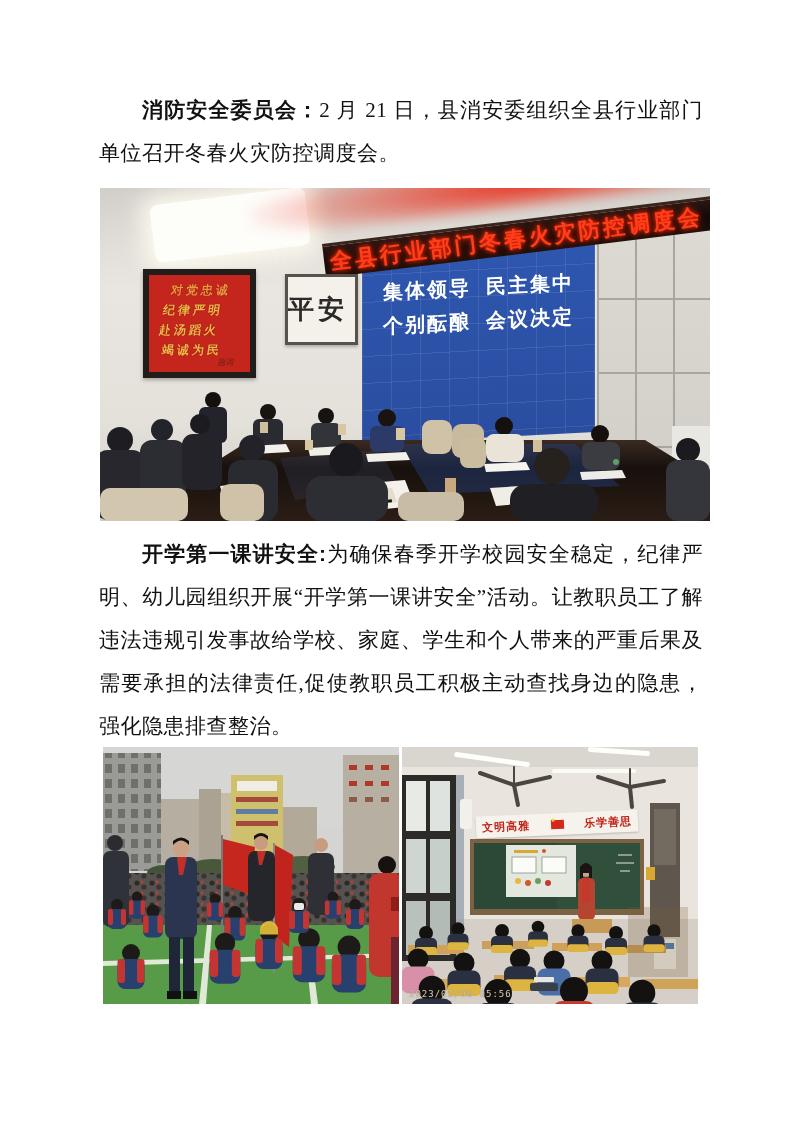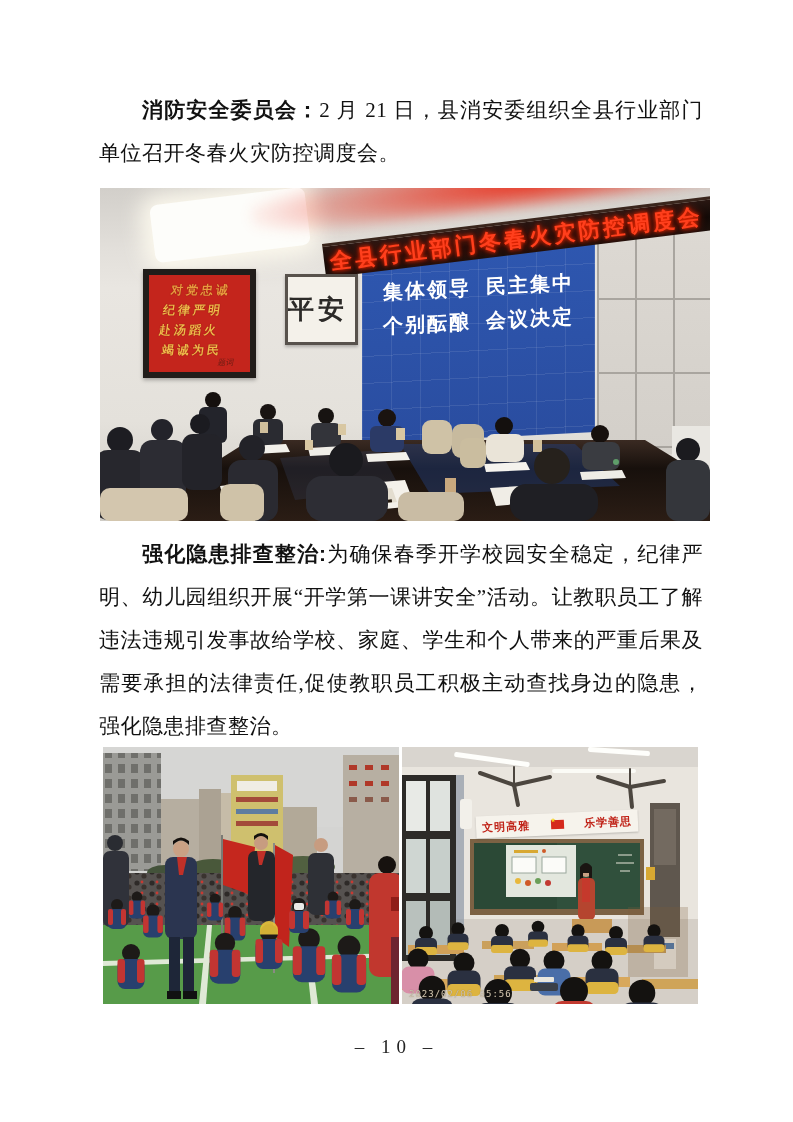--- a/index.html
+++ b/index.html
@@ -209,21 +209,21 @@
         <rect x="206" y="288" width="82" height="45" rx="16" fill="#2d2d34"></rect>
         <circle cx="452" cy="278" r="18" fill="#26211c"></circle>
         <rect x="410" y="296" width="88" height="37" rx="16" fill="#1f1f24"></rect>
         <rect x="298" y="304" width="66" height="29" rx="10" fill="#c9bca4"></rect>
         <circle cx="588" cy="262" r="12" fill="#1b1b1f"></circle>
         <rect x="566" y="272" width="44" height="61" rx="12" fill="#34363b"></rect>
       </g>
     </svg>
   </div>
 
-  <p class="para" id="para2"><span class="phead">强化隐患排查整治:</span><span>为确保春季开学校园安全稳定，纪律严明、幼儿园组织开展“开学第一课讲安全”活动。让教职员工了解违法违规引发事故给学校、家庭、学生和个人带来的严重后果及需要承担的法律责任,促使教职员工积极主动查找身边的隐患，强化隐患排查整治。</span></p>
+  <p class="para" id="para2"><span class="phead">开学第一课讲安全:</span><span>为确保春季开学校园安全稳定，纪律严明、幼儿园组织开展“开学第一课讲安全”活动。让教职员工了解违法违规引发事故给学校、家庭、学生和个人带来的严重后果及需要承担的法律责任,促使教职员工积极主动查找身边的隐患，强化隐患排查整治。</span></p>
 
   <div class="photo-assembly">
     <svg width="296" height="257" viewBox="0 0 296 257">
       <defs>
         <pattern id="winp" width="13" height="15" patternUnits="userSpaceOnUse">
           <rect width="13" height="15" fill="#9a9a96"></rect>
           <rect x="2" y="2" width="7" height="9" fill="#6f6f6b"></rect>
         </pattern>
         <pattern id="crowdp" width="15" height="11" patternUnits="userSpaceOnUse">
           <rect width="15" height="11" fill="#565250"></rect>
@@ -480,15 +480,14 @@
       </g>
     </svg>
     <div class="class-banner">
       <span class="btxt">文明高雅</span>
       <span class="flag"></span>
       <span class="btxt">乐学善思</span>
     </div>
     <span class="timestamp">2023/02/06 05:56</span>
   </div>
 
-  <div class="pagenum">– 10 –</div>
 
 </div>
 
 </body></html>

